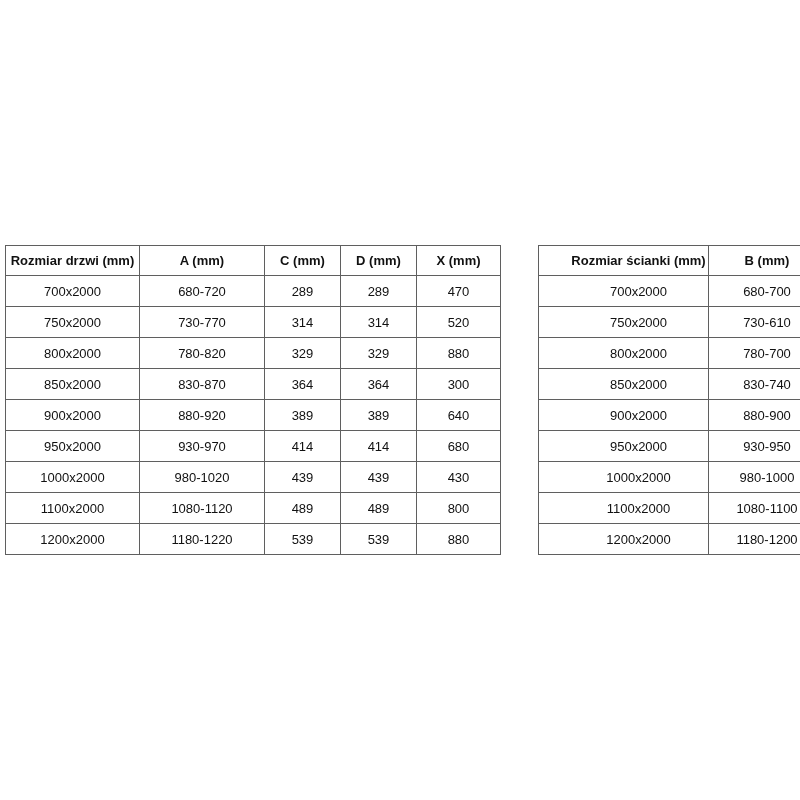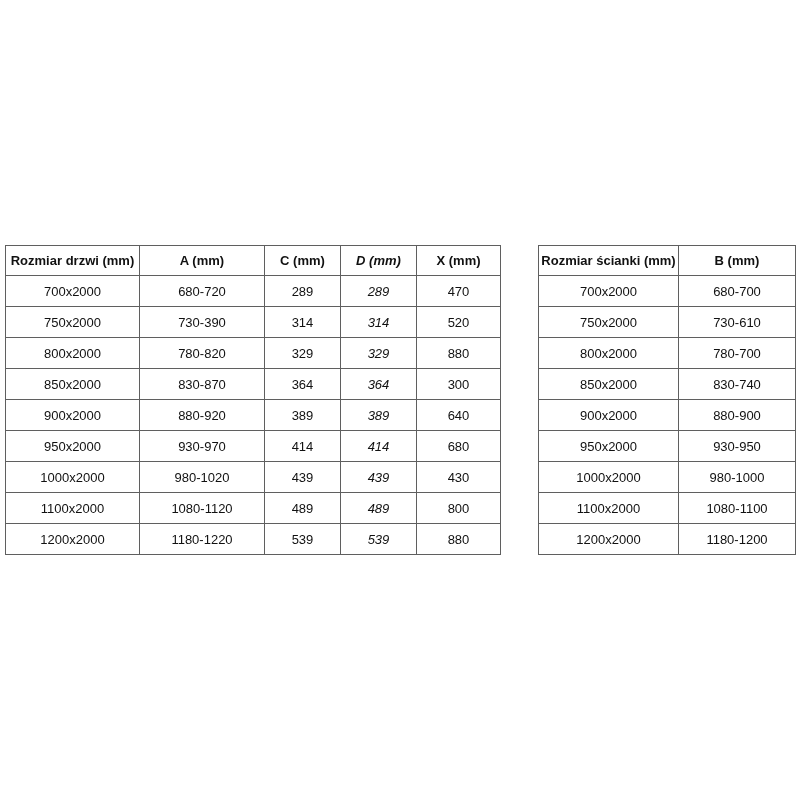--- a/index.html
+++ b/index.html
@@ -43,27 +43,27 @@
     font-weight: normal;
     height: 30px;
   }
   .doors-table {
     left: 5px;
     width: 490px;
   }
   .doors-table th:nth-child(1), .doors-table td:nth-child(1) { width: 133px; }
   .doors-table th:nth-child(2), .doors-table td:nth-child(2) { width: 124px; }
   .doors-table th:nth-child(3), .doors-table td:nth-child(3) { width: 75px; }
-  .doors-table th:nth-child(4), .doors-table td:nth-child(4) { width: 75px; font-style: italic; }
+  .doors-table th:nth-child(4), .doors-table td:nth-child(4) { width: 75px; }
   .doors-table th:nth-child(5), .doors-table td:nth-child(5) { width: 83px; }
   .walls-table {
     left: 538px;
     width: 255px;
   }
-  .walls-table th:nth-child(1), .walls-table td:nth-child(1) { width: 139px; }
+  .walls-table th:nth-child(1), .walls-table td:nth-child(1) { width: 139px; padding-left: 30px; }
   .walls-table th:nth-child(2), .walls-table td:nth-child(2) { width: 116px; }
 </style>
 </head>
 <body>
 
 <div class="canvas">
 
   <table class="doors-table">
     <thead>
       <tr>
@@ -77,21 +77,21 @@
     <tbody>
         <tr>
           <td>700x2000</td>
           <td>680-720</td>
           <td>289</td>
           <td>289</td>
           <td>470</td>
         </tr>
         <tr>
           <td>750x2000</td>
-          <td>730-390</td>
+          <td>730-770</td>
           <td>314</td>
           <td>314</td>
           <td>520</td>
         </tr>
         <tr>
           <td>800x2000</td>
           <td>780-820</td>
           <td>329</td>
           <td>329</td>
           <td>880</td>

